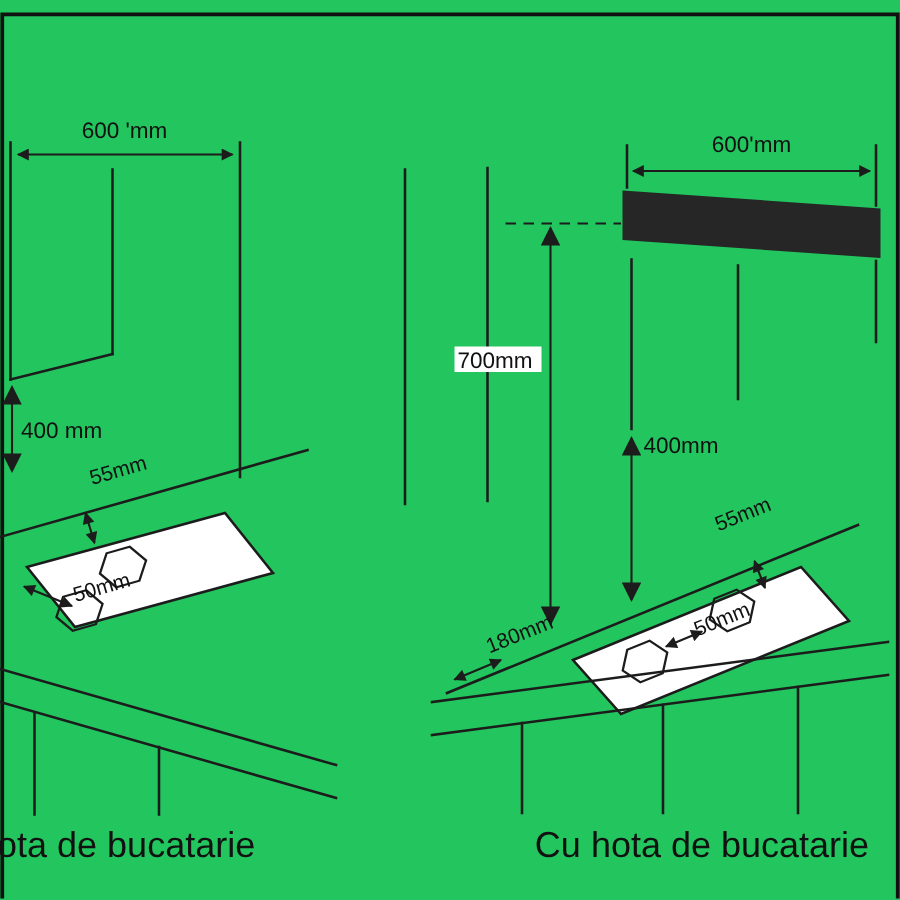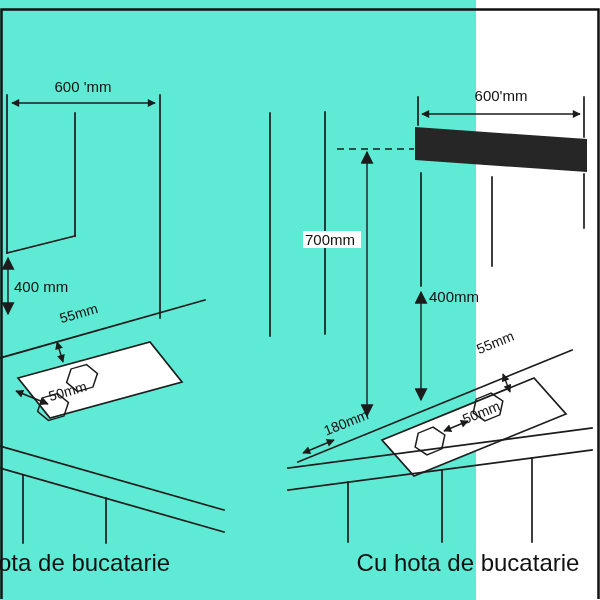--- a/index.html
+++ b/index.html
@@ -6,23 +6,23 @@
     margin: 0;
     padding: 0;
     background: #ffffff;
     width: 600px;
     height: 600px;
     overflow: hidden;
     font-family: "Liberation Sans", sans-serif;
   }
   .canvas {
     position: relative;
-    width: 476px;
+    width: 600px;
     height: 600px;
-    background: #5eead4;
+    background: #22c55e;
   }
   .line {
     stroke: #1c1c1c;
     stroke-width: 1.7;
     fill: none;
     stroke-linecap: square;
   }
   .dim {
     stroke: #1c1c1c;
     stroke-width: 1.4;

